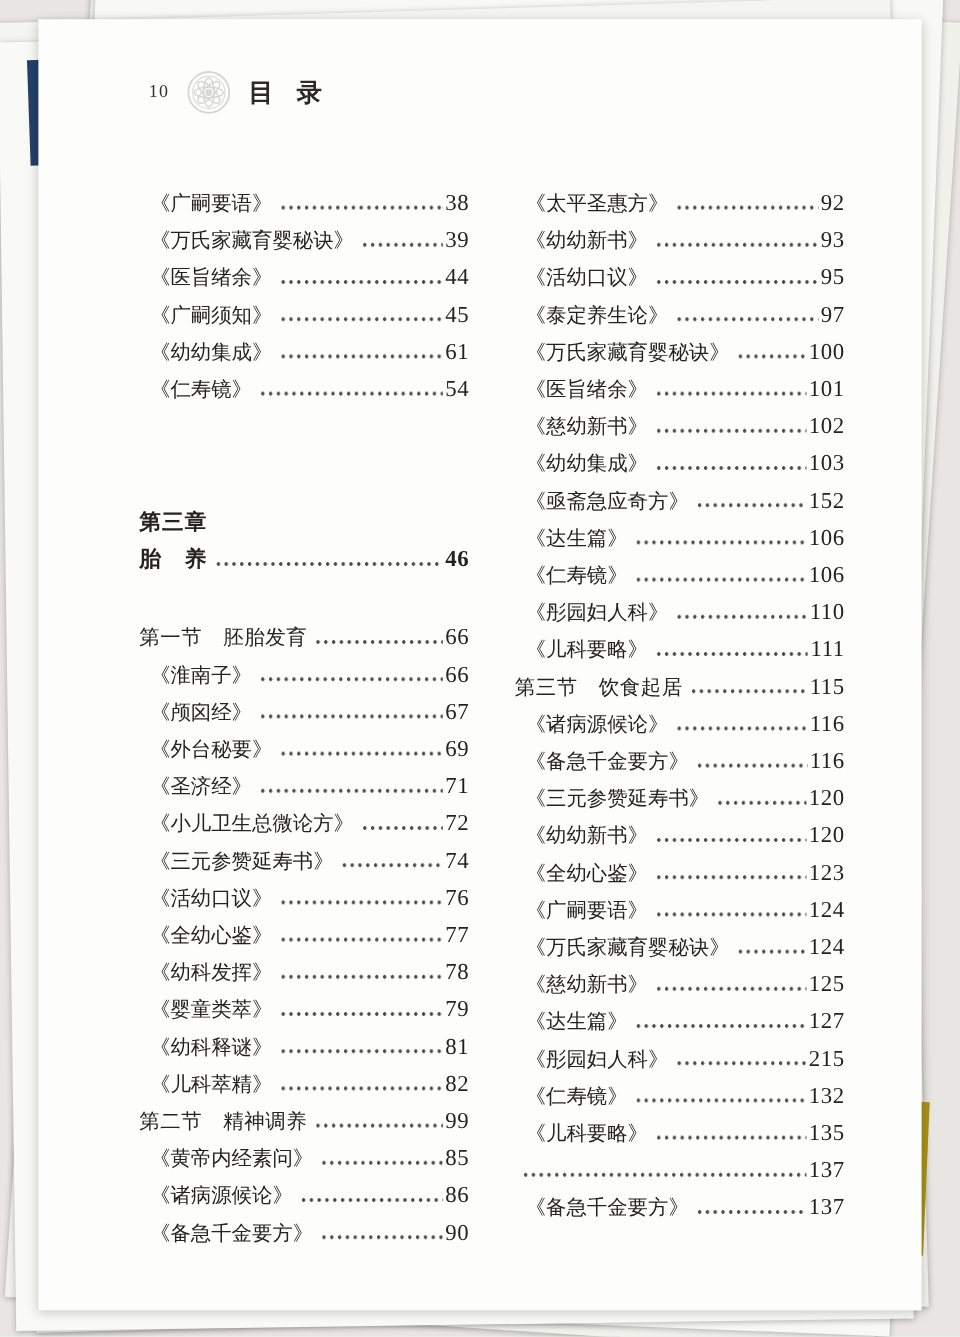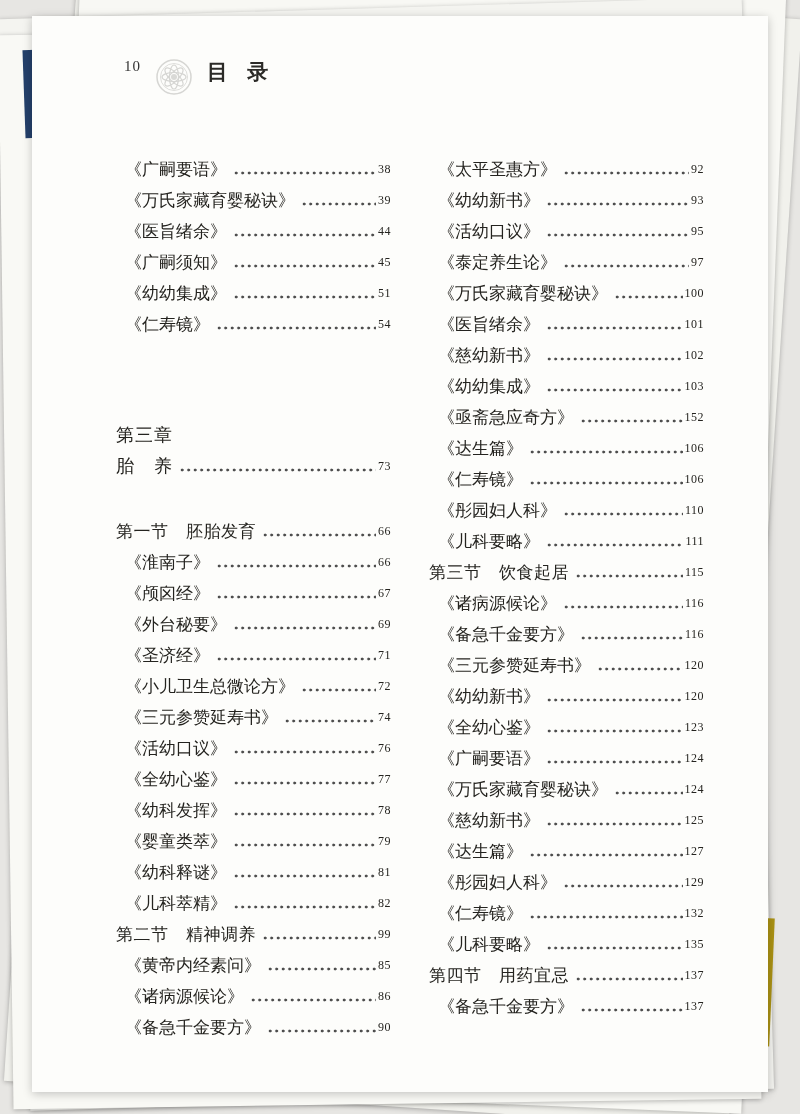--- a/index.html
+++ b/index.html
@@ -23,44 +23,44 @@
   .strip.navy  { left:24px;  top:50px;  width:13px; height:88px;  transform:rotate(-2deg); }
   .strip.olive { left:750px; top:918px; width:22px; height:128px; transform:rotate(2.5deg); }
 
   
   .page {
     position:absolute; left:32px; top:16px; width:736px; height:1076px;
     background:#fdfdfb;
     box-shadow:0 2px 9px rgba(0,0,0,.22);
   }
 
-  .header { position:absolute; left:92px; top:42px; display:flex; align-items:flex-start; gap:14px; }
+  .header { position:absolute; left:92px; top:42px; display:flex; align-items:center; gap:14px; }
   .page-num { font-size:15px; color:#333; letter-spacing:1px; }
   .medallion { width:38px; height:38px; opacity:.9; }
   .header-title { font-size:21px; font-weight:bold; letter-spacing:7px; color:#2b2a27; }
 
   .columns { position:absolute; left:84px; top:138px; right:64px; display:flex; gap:38px; }
   .col { flex:1; min-width:0; }
 
   .row { display:flex; align-items:center; height:31px; line-height:31px; font-size:17px; }
   .row.book { padding-left:9px; }
-  .row.chapter, .row.chapter_title { font-weight:400; font-size:18px; letter-spacing:1px; }
+  .row.chapter, .row.chapter_title { font-weight:700; font-size:18px; letter-spacing:1px; }
   .row.section { letter-spacing:.5px; }
   .spacer { height:31px; }
   .spacer.lg { height:80px; }
   .spacer.sm { height:34px; }
 
   .label { white-space:nowrap; }
   .dots {
     flex:1; min-width:14px; align-self:center; height:20px;
     margin:0 2px 0 6px; transform:translateY(3px);
     background-image:radial-gradient(circle at 3px 10px, #4c4c4c 1.25px, transparent 1.7px);
     background-size:6.5px 20px; background-repeat:repeat-x;
   }
-  .num { white-space:nowrap; font-size:12px; letter-spacing:.5px; }
+  .num { white-space:nowrap; font-size:19px; letter-spacing:.5px; }
 </style>
 </head>
 <body>
 
 <div class="sheet s3"></div>
 <div class="sheet s1"></div>
 <div class="sheet s2"></div>
 <div class="sheet s4"></div>
 
 <div class="strip navy" style="background: rgb(36, 64, 106);"></div>
@@ -104,35 +104,35 @@
           <span class="num">44</span>
         </div>
         <div class="row book">
           <span class="label">《广嗣须知》</span>
           <span class="dots"></span>
           <span class="num">45</span>
         </div>
         <div class="row book">
           <span class="label">《幼幼集成》</span>
           <span class="dots"></span>
-          <span class="num">51</span>
+          <span class="num">61</span>
         </div>
         <div class="row book">
           <span class="label">《仁寿镜》</span>
           <span class="dots"></span>
           <span class="num">54</span>
         </div>
         <div class="spacer lg"></div>
         <div class="row chapter">
           <span class="label">第三章</span>
         </div>
         <div class="row chapter_title">
           <span class="label">胎　养</span>
           <span class="dots"></span>
-          <span class="num">73</span>
+          <span class="num">46</span>
         </div>
         <div class="spacer sm"></div>
         <div class="row section">
           <span class="label">第一节　胚胎发育</span>
           <span class="dots"></span>
           <span class="num">66</span>
         </div>
         <div class="row book">
           <span class="label">《淮南子》</span>
           <span class="dots"></span>
@@ -326,34 +326,33 @@
           <span class="num">125</span>
         </div>
         <div class="row book">
           <span class="label">《达生篇》</span>
           <span class="dots"></span>
           <span class="num">127</span>
         </div>
         <div class="row book">
           <span class="label">《彤园妇人科》</span>
           <span class="dots"></span>
-          <span class="num">129</span>
+          <span class="num">215</span>
         </div>
         <div class="row book">
           <span class="label">《仁寿镜》</span>
           <span class="dots"></span>
           <span class="num">132</span>
         </div>
         <div class="row book">
           <span class="label">《儿科要略》</span>
           <span class="dots"></span>
           <span class="num">135</span>
         </div>
         <div class="row section">
-          <span class="label">第四节　用药宜忌</span>
           <span class="dots"></span>
           <span class="num">137</span>
         </div>
         <div class="row book">
           <span class="label">《备急千金要方》</span>
           <span class="dots"></span>
           <span class="num">137</span>
         </div>
       </div>
   </div>

